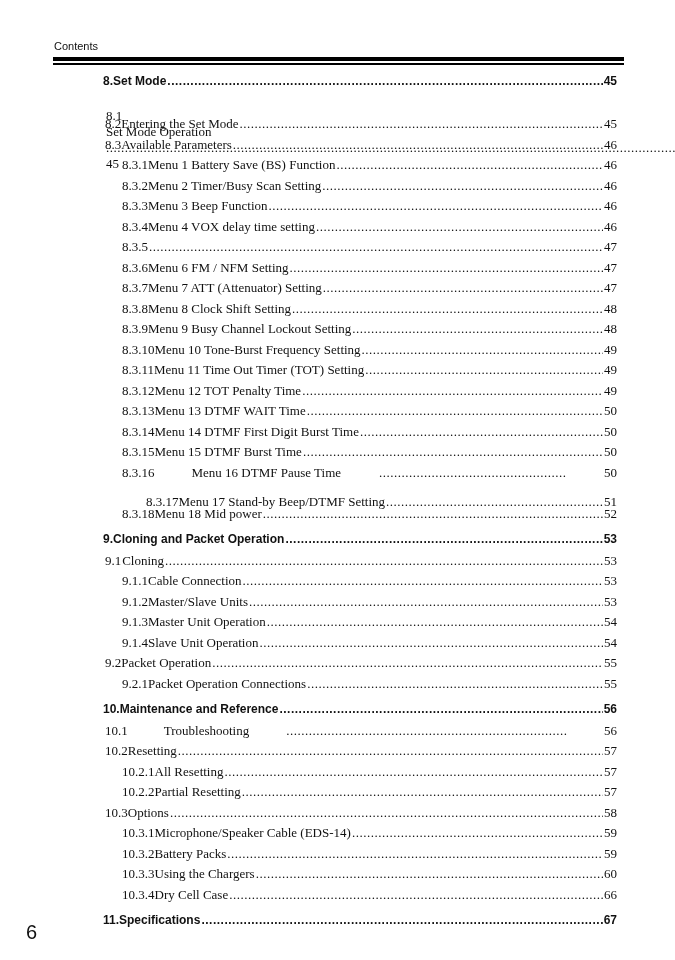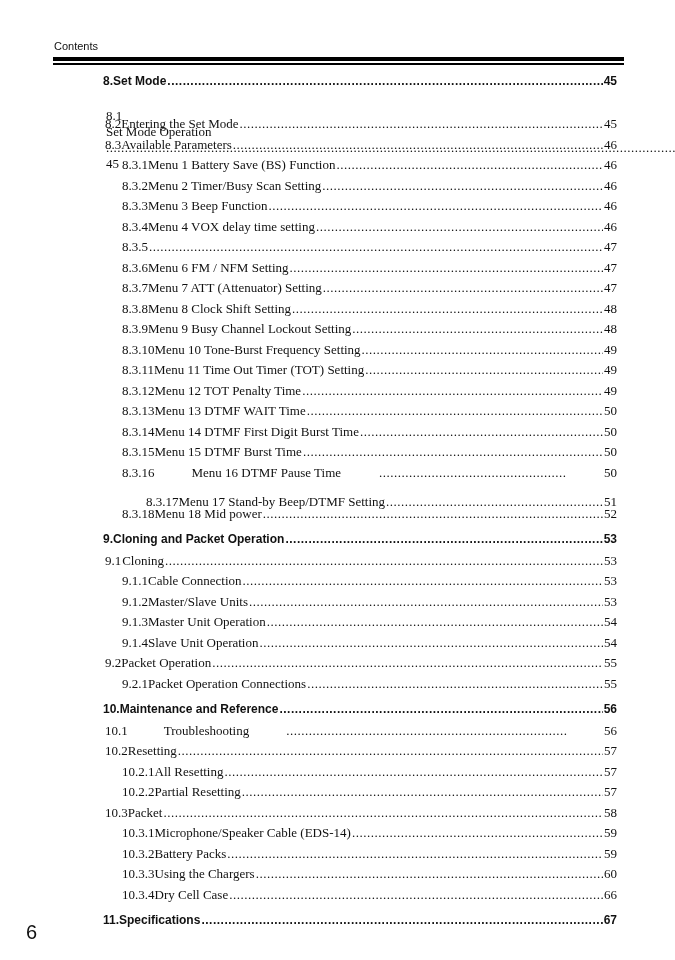--- a/index.html
+++ b/index.html
@@ -259,21 +259,21 @@
       <span class="page">57</span>
     </div>
     <div class="row sub" style="top: 784px;">
       <span class="num">10.2.2</span>
       <span class="title">Partial Resetting</span>
       <span class="leader"></span>
       <span class="page">57</span>
     </div>
     <div class="row sec" style="top: 805px;">
       <span class="num">10.3</span>
-      <span class="title">Packet</span>
+      <span class="title">Options</span>
       <span class="leader"></span>
       <span class="page">58</span>
     </div>
     <div class="row sub" style="top: 825px;">
       <span class="num">10.3.1</span>
       <span class="title">Microphone/Speaker Cable (EDS-14)</span>
       <span class="leader"></span>
       <span class="page">59</span>
     </div>
     <div class="row sub" style="top: 846px;">

